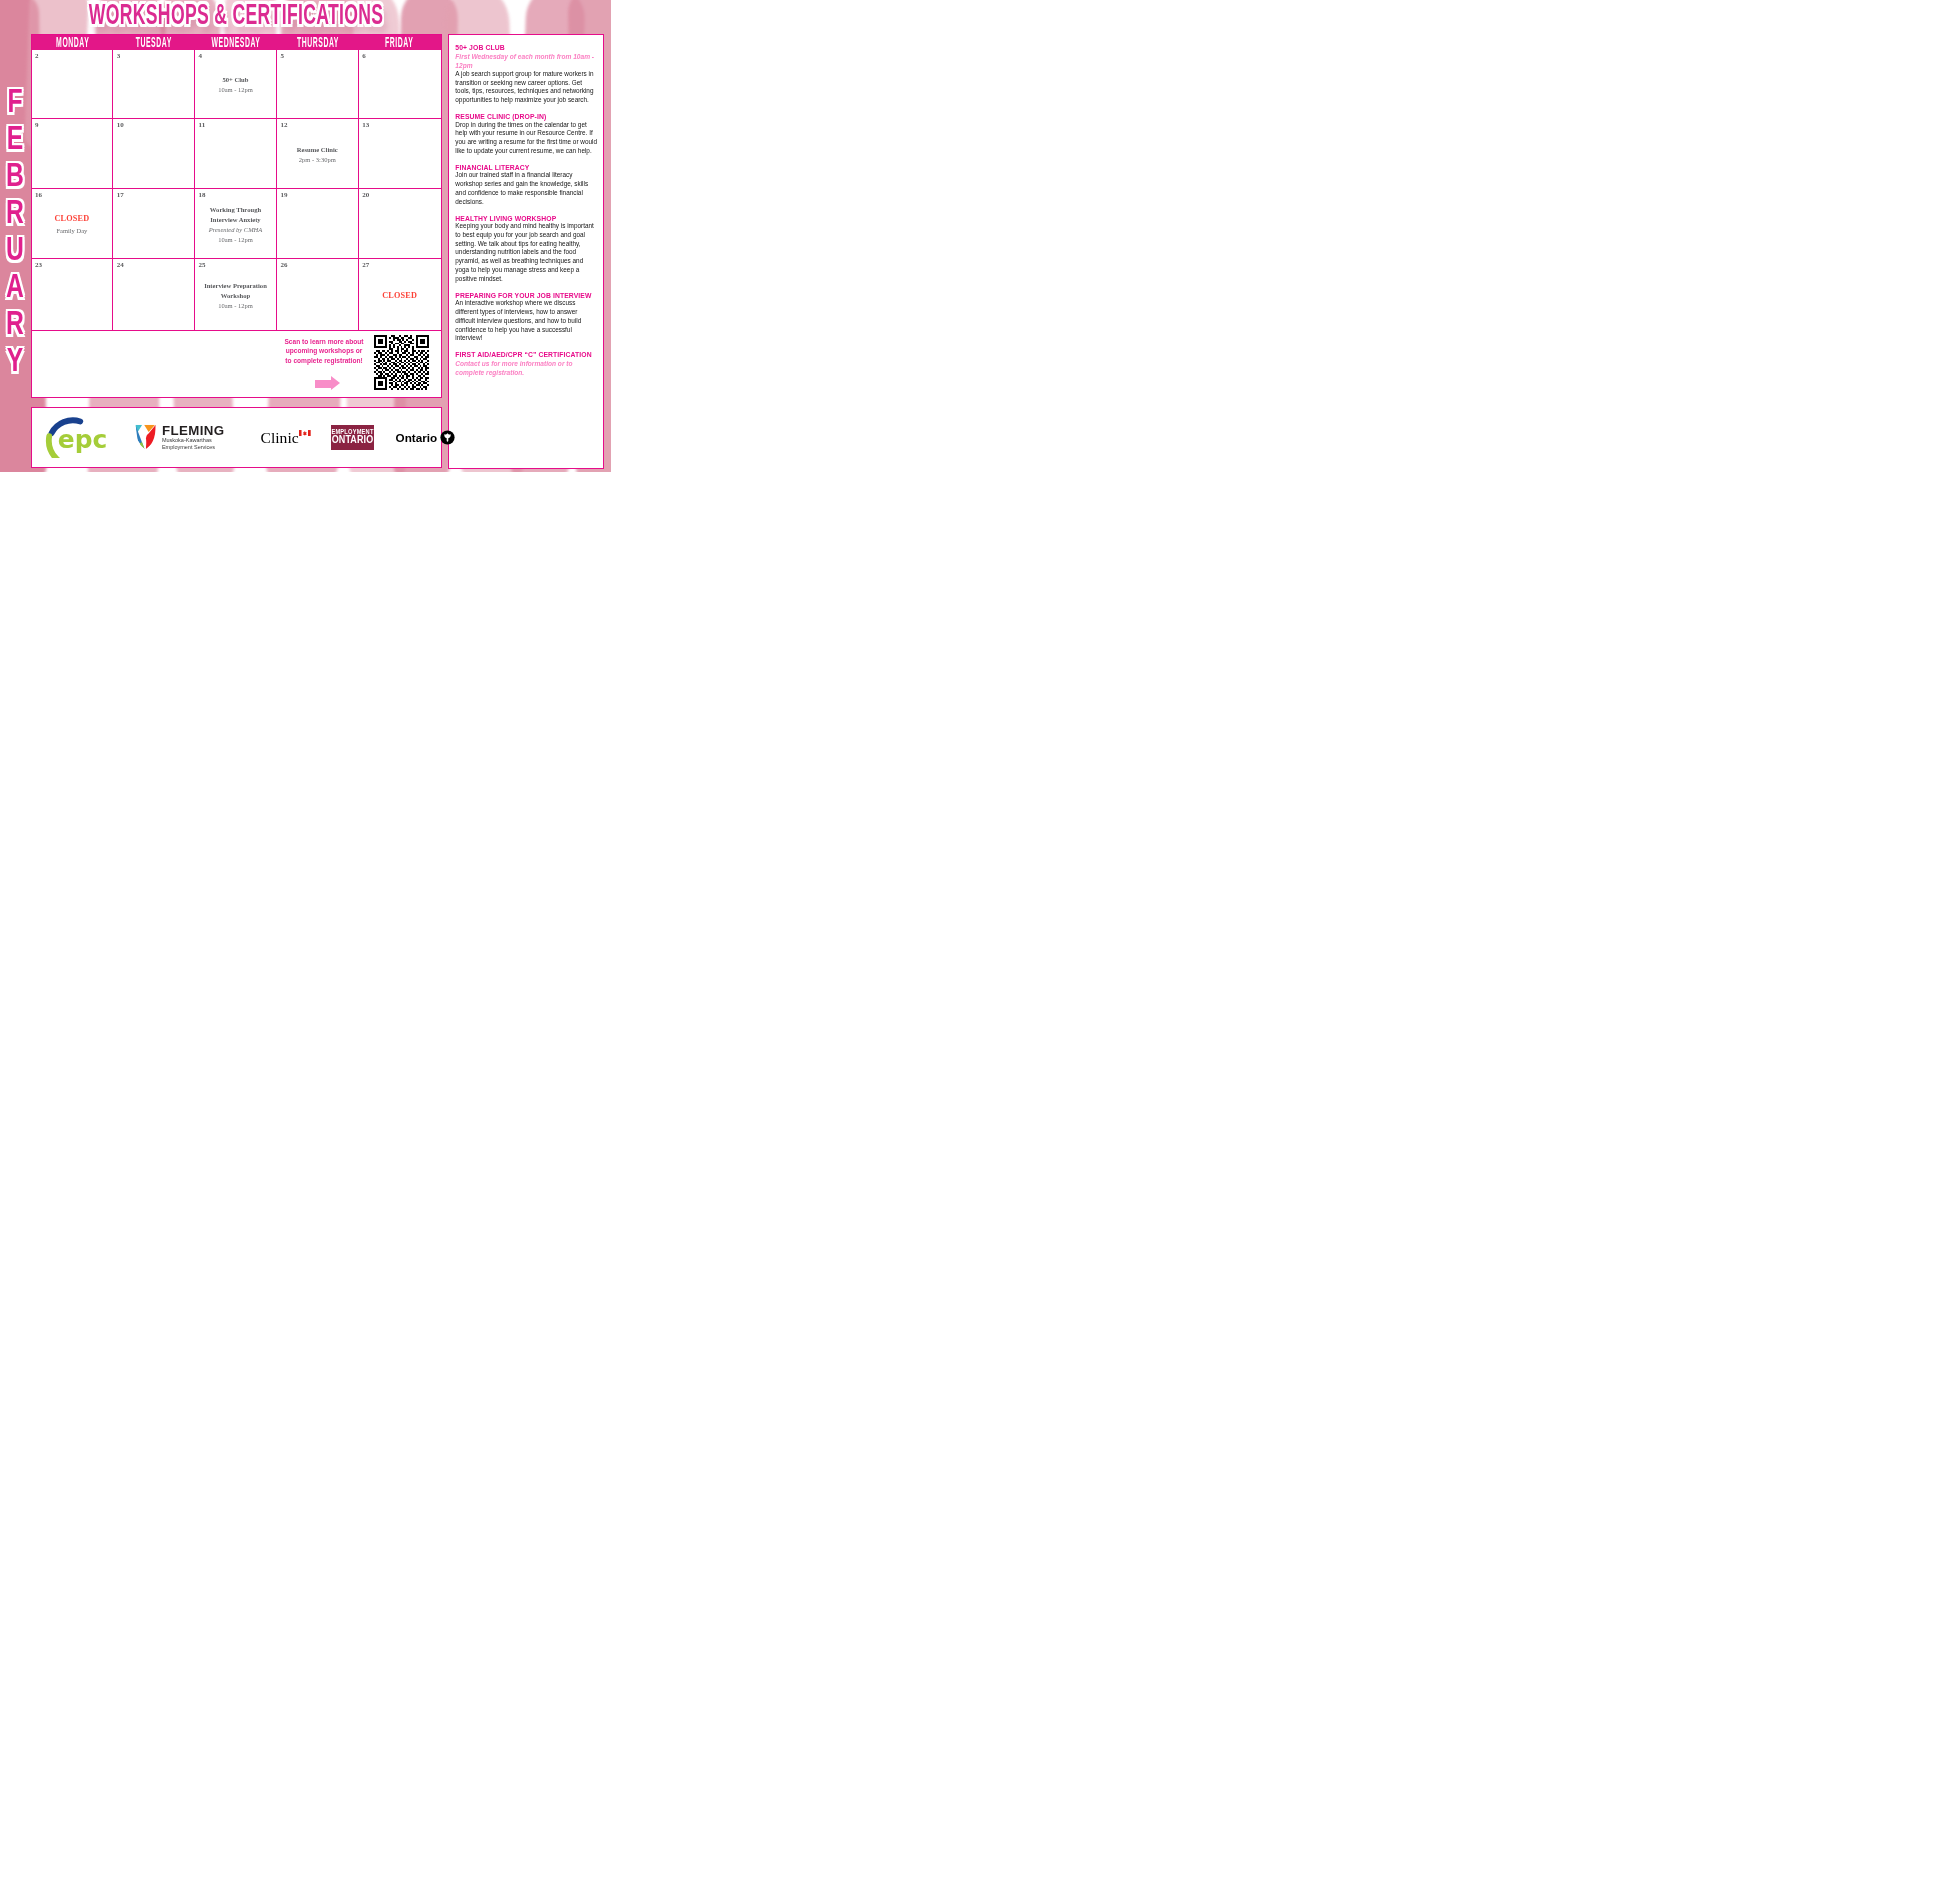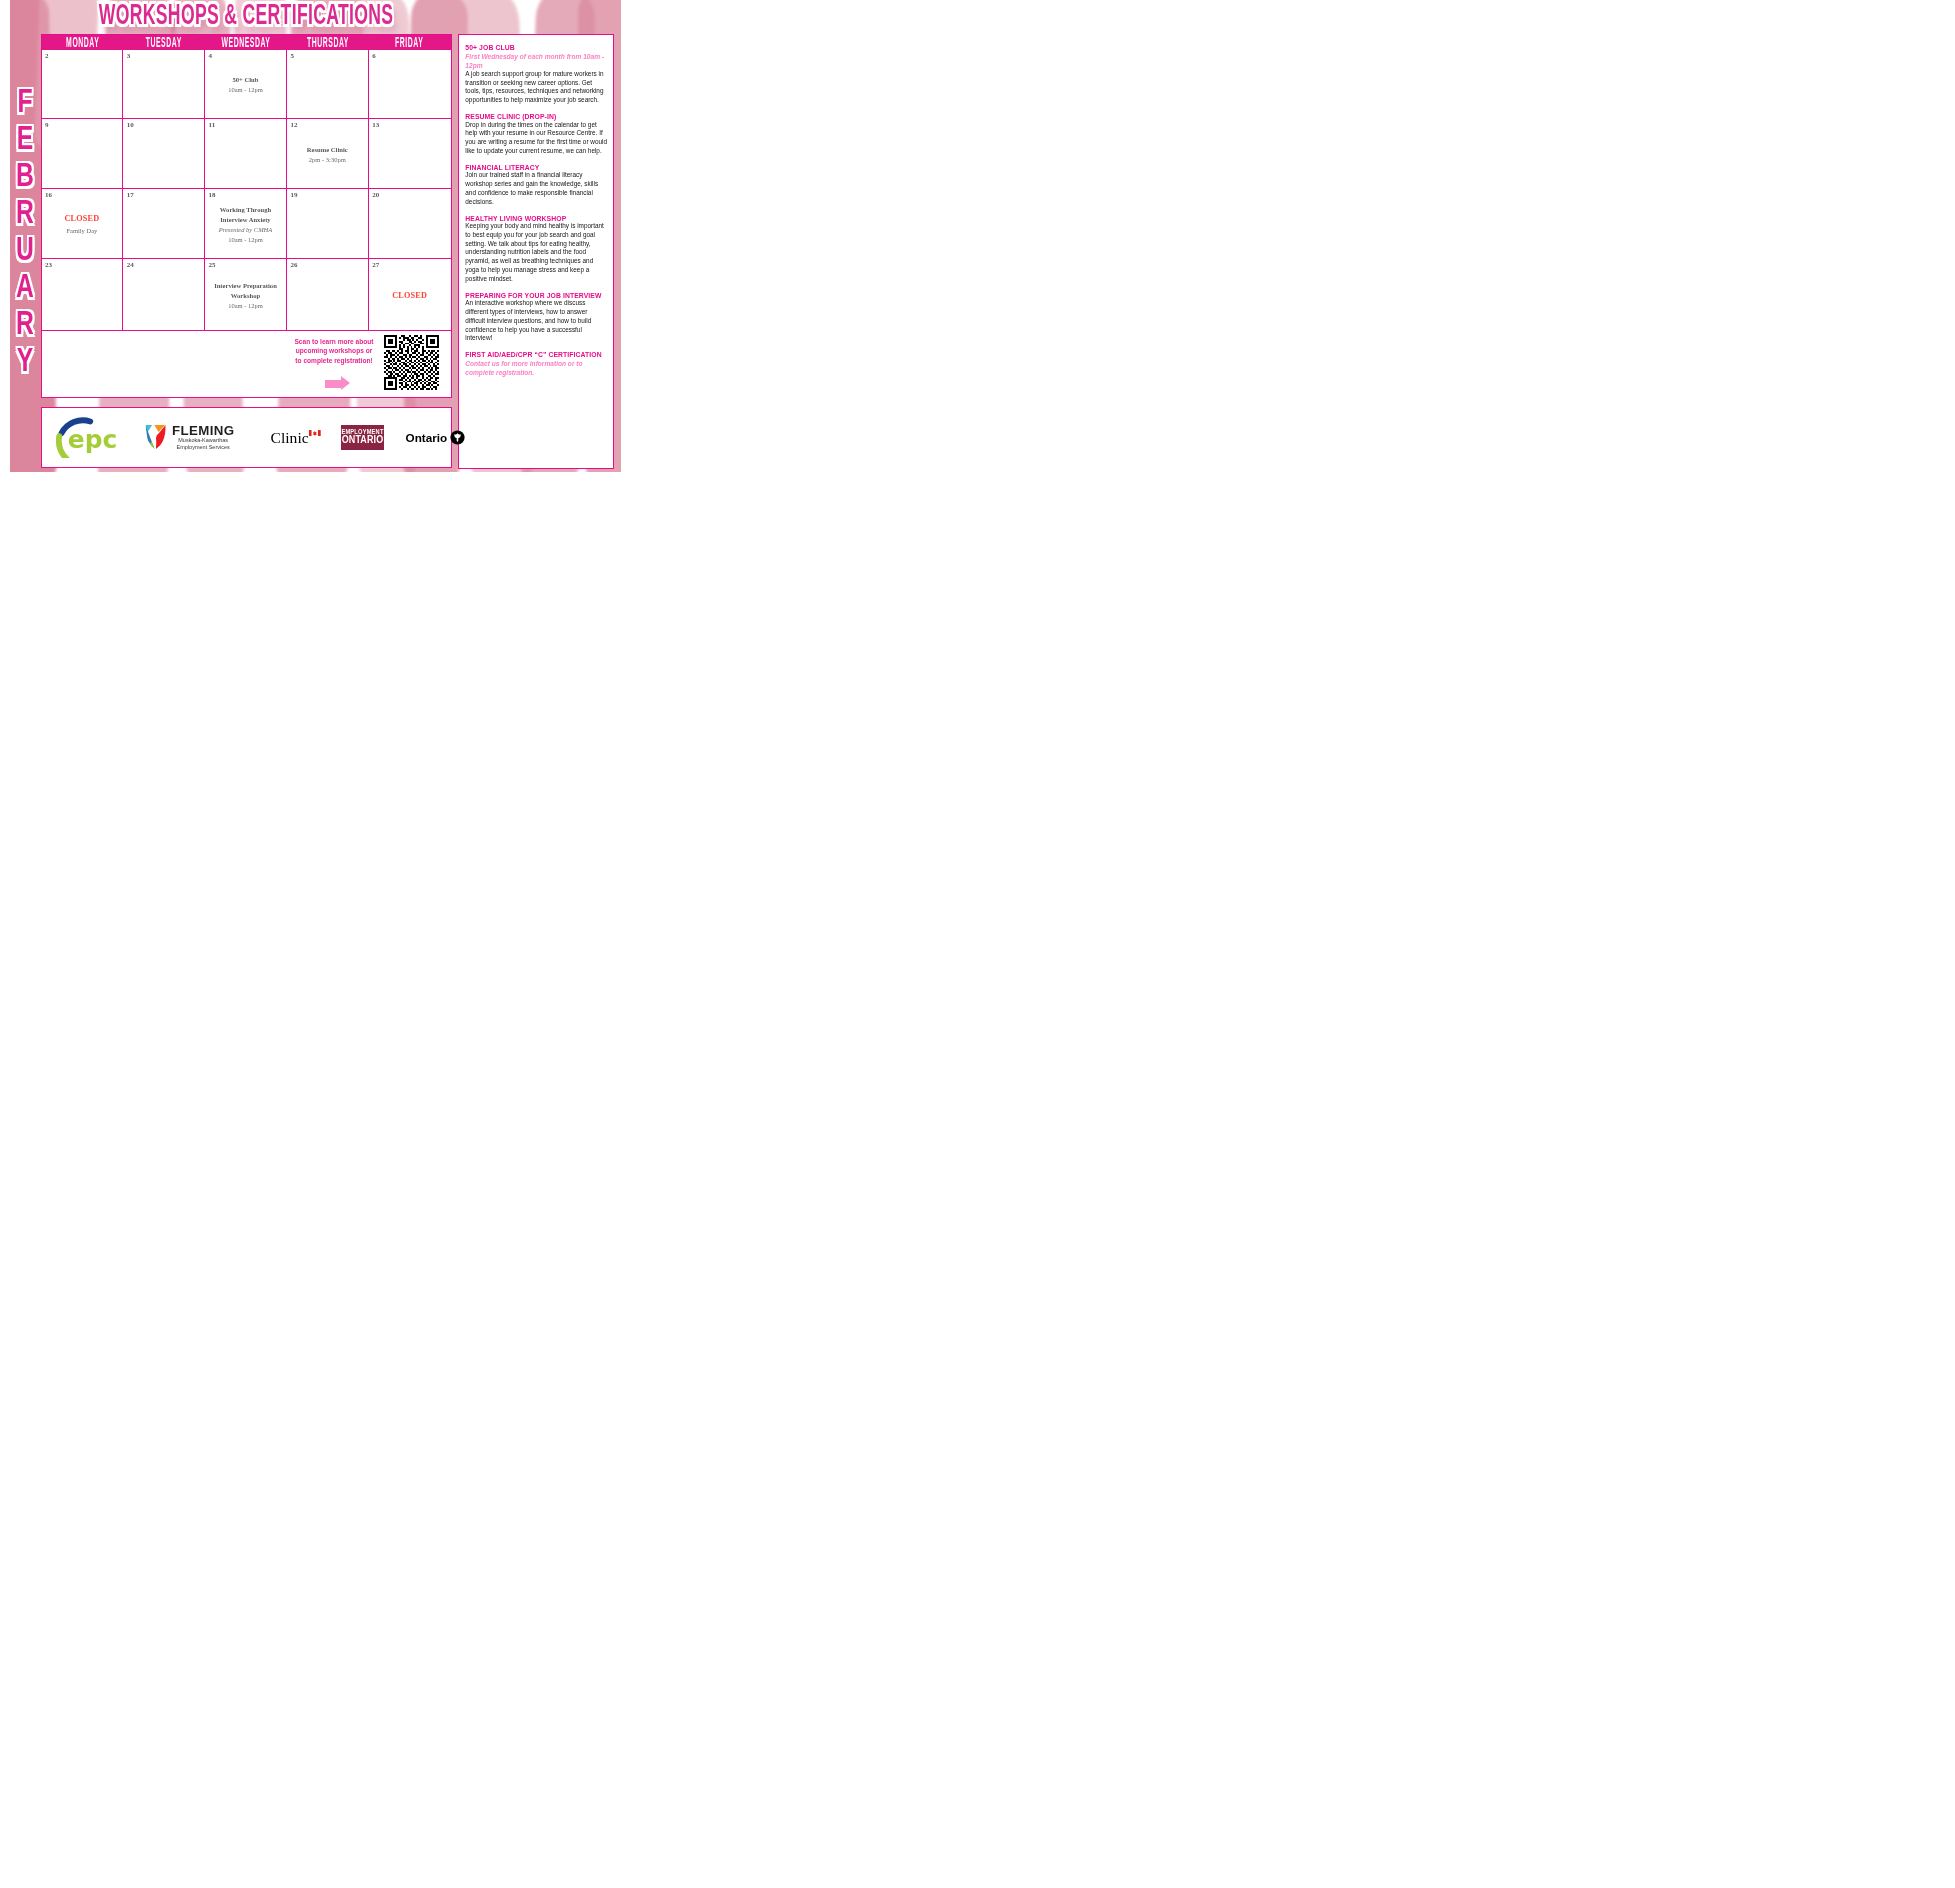--- a/index.html
+++ b/index.html
@@ -1,17 +1,17 @@
 <!DOCTYPE html>
 <html style="font-size:6.3px"><head>
 <meta charset="utf-8">
 <style>
   html,body{margin:0;padding:0;background:#fff;}
   .page{position:relative;width:611px;height:472px;overflow:hidden;background:#fff;
-        font-family:"Liberation Sans","DejaVu Sans",sans-serif;margin-left:10px;}
+        font-family:"Liberation Sans","DejaVu Sans",sans-serif;}
   
   .bg{position:absolute;inset:0;}
   .stroke{position:absolute;top:-11.7px;height:504px;filter:blur(1.6px);}
   .s1 {left:-15.6px;width:59px;background:#d5728c;opacity:.85;border-radius:45% 55% 40% 60%/4% 5% 6% 4%;transform:rotate(-1deg);}
   .s2 {left:27px;width:59px;background:#e2a0b0;opacity:.65;height:164px;border-radius:40%/9%;transform:rotate(2deg);}
   .s3 {left:92px;width:70px;background:#dd8fa4;opacity:.7;border-radius:48% 52% 42% 58%/5% 6% 5% 4%;transform:rotate(1deg);}
   .s4 {left:168px;width:59px;background:#d87f97;opacity:.6;border-radius:45%/6%;transform:rotate(-2deg);}
   .s5 {left:225px;width:51px;background:#eebcca;opacity:.75;height:203px;border-radius:42%/8%;}
   .s6 {left:274px;width:72px;background:#dc8aa0;opacity:.7;border-radius:50% 50% 44% 56%/5% 4% 6% 5%;transform:rotate(2deg);}
   .s7 {left:344px;width:59px;background:#e6a9b8;opacity:.6;border-radius:45%/7%;transform:rotate(-1deg);}
@@ -63,21 +63,21 @@
            border:1.6px solid #e60c8a;background:#fff;padding:9.4px 5.5px 0 6.3px;}
   .sec{margin-bottom:8.2px;}
   .sec h3{margin:0 0 0.4px;font-size:6.8px;font-weight:800;color:#e80b8a;letter-spacing:0.1px;}
   .sec .sub{font-size:6.6px;font-style:italic;color:#fb80c3;line-height:9px;font-weight:600;}
   .sec .body{font-size:6.4px;color:#151515;line-height:8.8px;}
   
   .logos{position:absolute;left:30.5px;top:407px;width:411px;height:61px;box-sizing:border-box;
          border:1.6px solid #e60c8a;background:#fff;display:flex;align-items:center;}
   .epc{margin-left:11.7px;}
   .fleming{display:flex;align-items:center;margin-left:23px;}
-  .fleming-text{margin-left:4.7px;text-align:center;}
+  .fleming-text{margin-left:4.7px;}
   .fleming-name{font-size:13.3px;font-weight:800;color:#231f20;letter-spacing:0.4px;line-height:13.3px;}
   .fleming-sub{font-size:5.5px;color:#3a3a3a;line-height:7px;}
   .divider{width:0.8px;height:34px;background:#c9cacc;margin:0 17px 0 19px;}
   .canada{display:flex;align-items:flex-start;font-family:"Liberation Serif","DejaVu Serif",serif;
           font-size:15.6px;color:#000;font-weight:500;}
   .flag{margin:1.6px 0 0 0.8px;}
   .eo{width:52px;height:25px;background:#8b2342;margin-left:20.3px;display:flex;flex-direction:column;
       align-items:center;justify-content:center;color:#fff;font-weight:800;line-height:1;}
   .eo .l1{font-size:5.7px;transform:scaleY(1.25);letter-spacing:0.2px;}
   .eo .l2{font-size:9px;transform:scaleY(1.15);margin-top:1.2px;letter-spacing:0.1px;}

